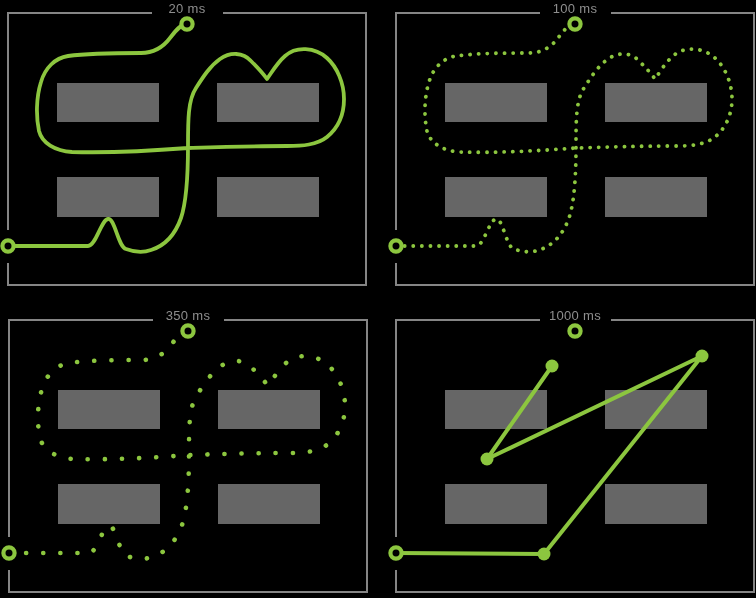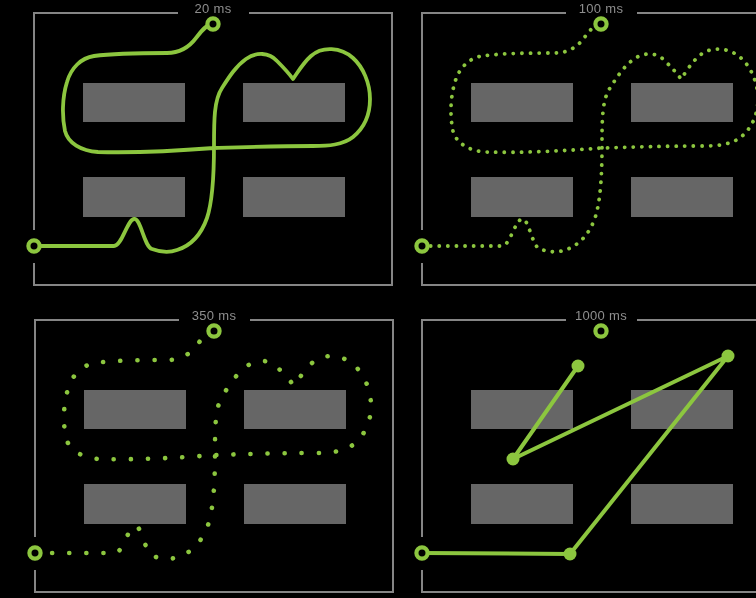--- a/index.html
+++ b/index.html
@@ -13,21 +13,21 @@
     overflow: hidden;
     font-family: "Liberation Sans", sans-serif;
   }
   .figure-grid {
     display: grid;
     grid-template-columns: 378px 378px;
     grid-template-rows: 299px 299px;
     width: 756px;
     height: 598px;
   }
-  .cell { width: 378px; height: 299px; margin-left: 26px; }
+  .cell { width: 378px; height: 299px; }
   svg.panel { display: block; }
   .frame-border {
     fill: none;
     stroke: var(--frame, #858585);
     stroke-width: 2;
   }
   .panel-title {
     fill: var(--title, #8e8e8e);
     font-family: "Liberation Sans", sans-serif;
     font-size: 13px;

